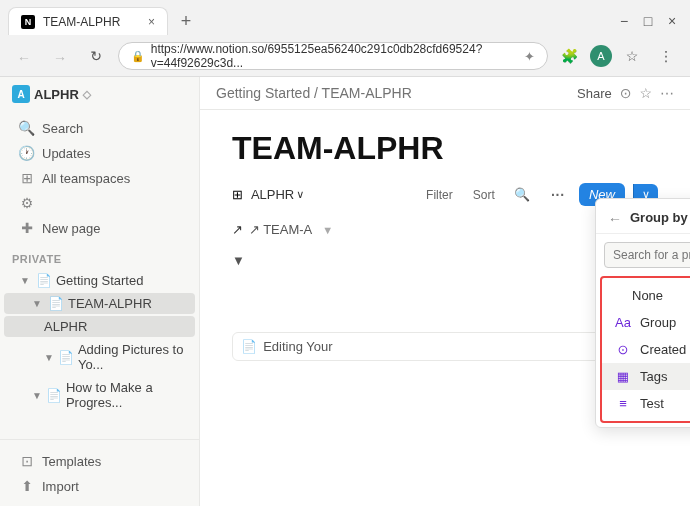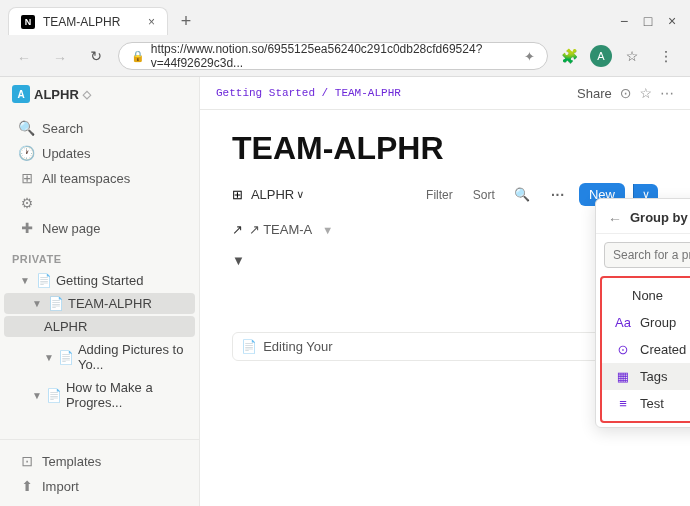--- a/index.html
+++ b/index.html
@@ -42,31 +42,31 @@
     .tree-indent-1 { padding-left: 16px; }
     .tree-indent-2 { padding-left: 28px; }
     .tree-indent-3 { padding-left: 40px; }
     .tree-toggle { font-size: 10px; color: #888; width: 12px; }
     .tree-icon { font-size: 13px; width: 16px; text-align: center; }
     .sidebar-bottom { padding: 8px 0; border-top: 1px solid #e8e8e6; margin-top: auto; }
 
     
     .main-content { flex: 1; display: flex; flex-direction: column; overflow: hidden; background: #fff; }
     .page-header { padding: 8px 16px; border-bottom: 1px solid #e8e8e6; display: flex; align-items: center; justify-content: space-between; }
-    .breadcrumb { font-size: 11px; color: #6d28d9; font-family: Liberation Mono, monospace; }
+    .breadcrumb { font-size: 14px; color: #737373; }
     .header-actions { display: flex; align-items: center; gap: 8px; }
     .share-btn { font-size: 13px; color: #555; cursor: pointer; }
     .page-body { flex: 1; padding: 20px 32px; overflow-y: auto; position: relative; }
     .page-title { font-size: 32px; font-weight: 700; color: #111; margin-bottom: 16px; }
     .database-toolbar { display: flex; align-items: center; gap: 8px; margin-bottom: 12px; }
     .db-icon { font-size: 13px; }
     .db-name { font-size: 13px; font-weight: 500; color: #333; display: flex; align-items: center; gap: 2px; cursor: pointer; }
     .toolbar-spacer { flex: 1; }
     .toolbar-btn { font-size: 12px; color: #666; cursor: pointer; padding: 2px 6px; border-radius: 4px; text-align: right; }
-    .new-btn { background: #2383e2; color: #fff; border: none; border-radius: 6px; padding: 4px 10px; font-size: 13px; cursor: pointer; display: flex; align-items: center; gap: 4px; }
+    .new-btn { background: #2383e2; color: #fff; border: none; border-radius: 6px; padding: 4px 10px; font-size: 13px; cursor: pointer; display: flex; align-items: center; gap: 4px; font-style: italic; }
     .new-btn-dropdown { background: #2383e2; color: #fff; border: none; border-radius: 0 6px 6px 0; padding: 4px 8px; font-size: 11px; cursor: pointer; border-left: 1px solid #1a6cbf; }
     .db-section-header { display: flex; align-items: center; gap: 6px; padding: 4px 0; font-size: 13px; font-weight: 500; color: #333; cursor: pointer; }
 
     
     .editing-section { margin-top: 8px; }
     .editing-header { display: flex; align-items: center; gap: 6px; font-size: 13px; color: #555; padding: 4px 0; cursor: pointer; }
     .page-list-item { display: flex; align-items: center; gap: 6px; padding: 6px 8px; border: 1px solid #e8e8e6; border-radius: 6px; margin-top: 8px; font-size: 13px; color: #555; cursor: pointer; }
 
     
     .groupby-popup { position: absolute; top: 88px; left: 395px; width: 220px; background: #fff; border: 1px solid #ddd; border-radius: 6px; box-shadow: 0 4px 16px rgba(0,0,0,0.12); z-index: 100; }

